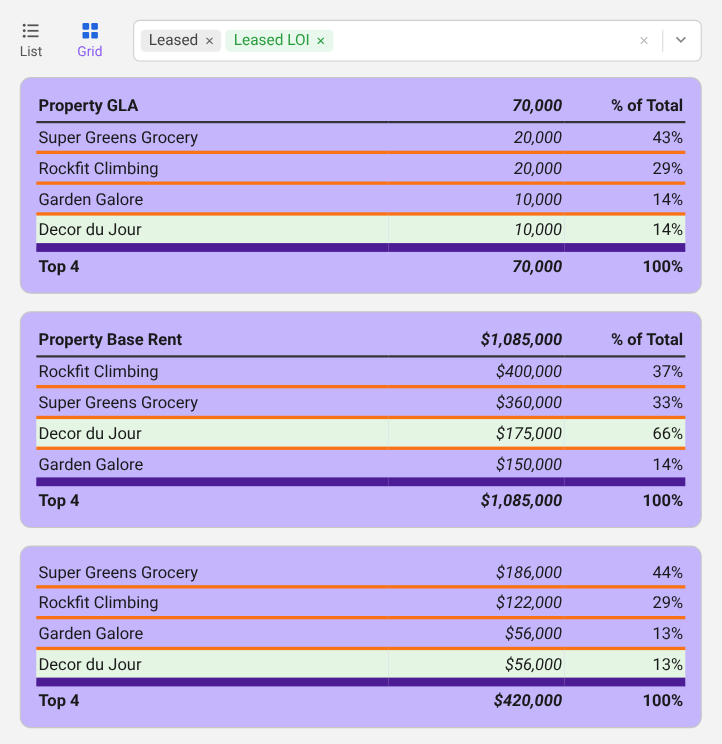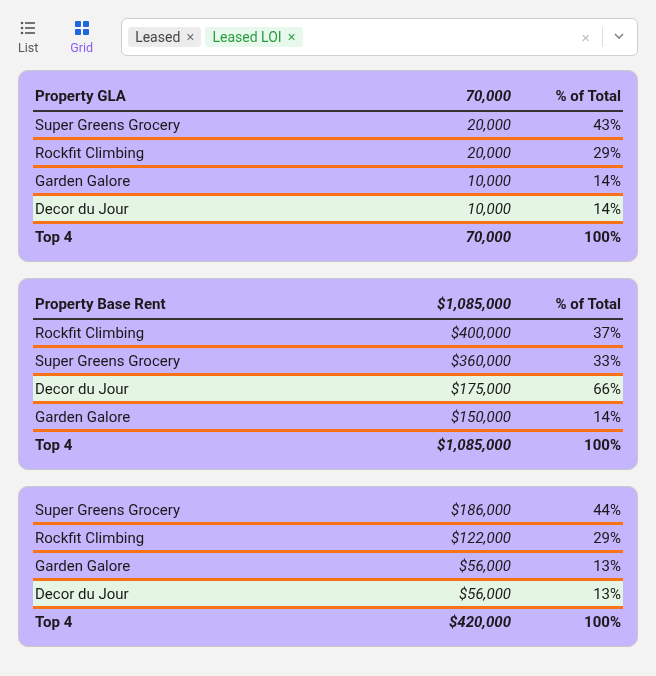--- a/index.html
+++ b/index.html
@@ -91,21 +91,21 @@
   }
   table.data tr.row td {
     padding: 3.5px 2px;
     border-bottom: 3px solid #f97316;
     font-weight: 400;
   }
   table.data tr.row.hl td { background: #e4f5e3; }
   table.data tr.total td {
     font-weight: 700;
     padding: 4px 2px 5px 2px;
-    border-top: 3px solid #4c1d95;
+    border-top: 8px solid #4c1d95;
   }
   table.data td.num { text-align: right; }
   table.data td.pct { text-align: right; width: 110px; }
   table.data td.val { text-align: right; width: 160px; font-style: italic; }
   table.data td.lbl { text-align: left; }
 </style>
 </head>
 <body>
 
 <div class="topbar">

